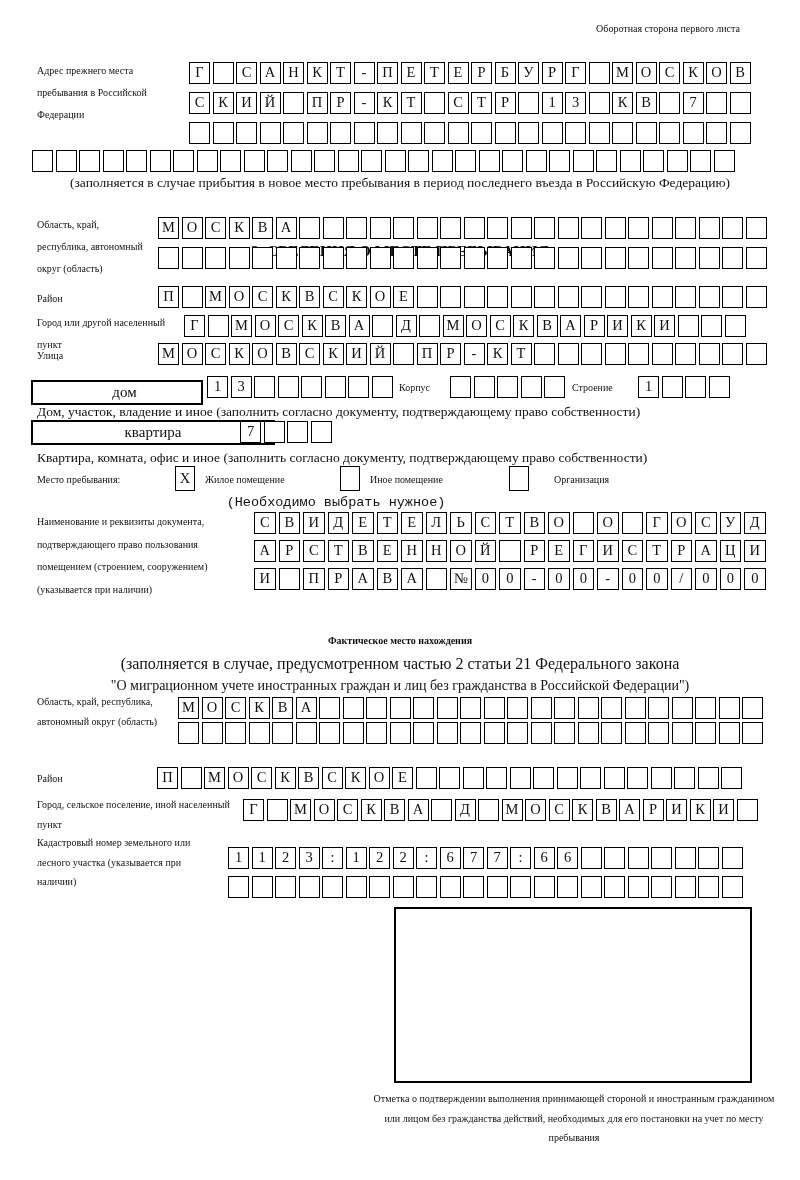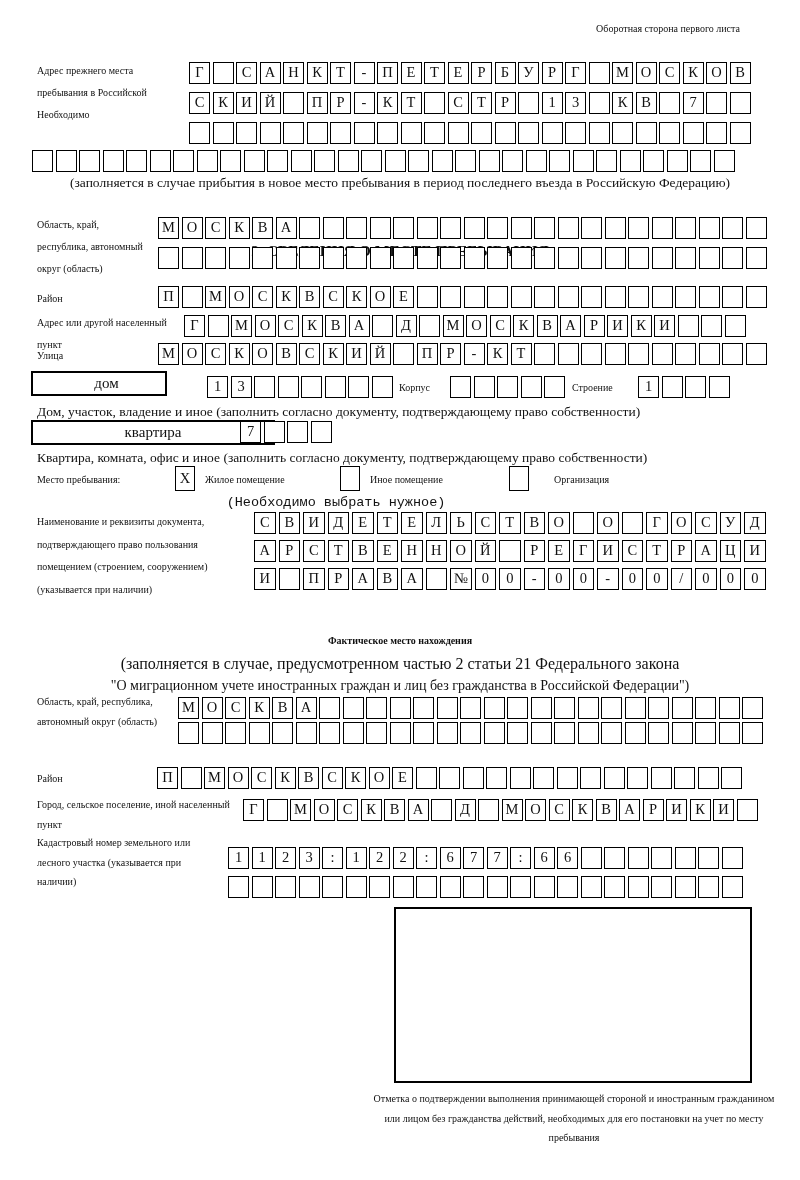--- a/index.html
+++ b/index.html
@@ -29,21 +29,21 @@
     position:absolute;width:20px;height:25px;box-sizing:border-box;border:1.6px solid #000;
     font-size:14.5px;line-height:22px;text-align:center;background:#fff;
   }
   .stampbox{position:absolute;box-sizing:border-box;border:2px solid #000;background:#fff;}
 </style>
 </head>
 <body>
 
 <div class="abs lbl" style="top:18px;right:60px;">Оборотная сторона первого листа</div>
 
-<div class="abs lbl" style="top:60px;left:37px;width:140px;">Адрес прежнего места пребывания в Российской Необходимо</div>
+<div class="abs lbl" style="top:60px;left:37px;width:140px;">Адрес прежнего места пребывания в Российской Федерации</div>
 <div class="row" style="top:62px;left:189px;">
     <span class="cell">Г</span>
     <span class="cell"></span>
     <span class="cell">С</span>
     <span class="cell">А</span>
     <span class="cell">Н</span>
     <span class="cell">К</span>
     <span class="cell">Т</span>
     <span class="cell">-</span>
     <span class="cell">П</span>
@@ -232,21 +232,21 @@
     <span class="cell"></span>
     <span class="cell"></span>
     <span class="cell"></span>
     <span class="cell"></span>
     <span class="cell"></span>
     <span class="cell"></span>
     <span class="cell"></span>
     <span class="cell"></span>
   </div>
 
-<div class="abs lbl" style="top:312px;left:37px;width:140px;">Адрес или другой населенный пункт</div>
+<div class="abs lbl" style="top:312px;left:37px;width:140px;">Город или другой населенный пункт</div>
 <div class="row" style="top:315px;left:184px;">
     <span class="cell">Г</span>
     <span class="cell"></span>
     <span class="cell">М</span>
     <span class="cell">О</span>
     <span class="cell">С</span>
     <span class="cell">К</span>
     <span class="cell">В</span>
     <span class="cell">А</span>
     <span class="cell"></span>
@@ -290,21 +290,21 @@
     <span class="cell"></span>
     <span class="cell"></span>
     <span class="cell"></span>
     <span class="cell"></span>
     <span class="cell"></span>
     <span class="cell"></span>
     <span class="cell"></span>
     <span class="cell"></span>
   </div>
 
-<div class="labelbox" style="top:371px;left:31px;width:136px;padding-left:15px;">дом</div>
+<div class="labelbox" style="top:380px;left:31px;width:172px;padding-left:15px;">дом</div>
 <div class="row" style="top:376px;left:207px;">
     <span class="cell">1</span>
     <span class="cell">3</span>
     <span class="cell"></span>
     <span class="cell"></span>
     <span class="cell"></span>
     <span class="cell"></span>
     <span class="cell"></span>
     <span class="cell"></span>
   </div>

